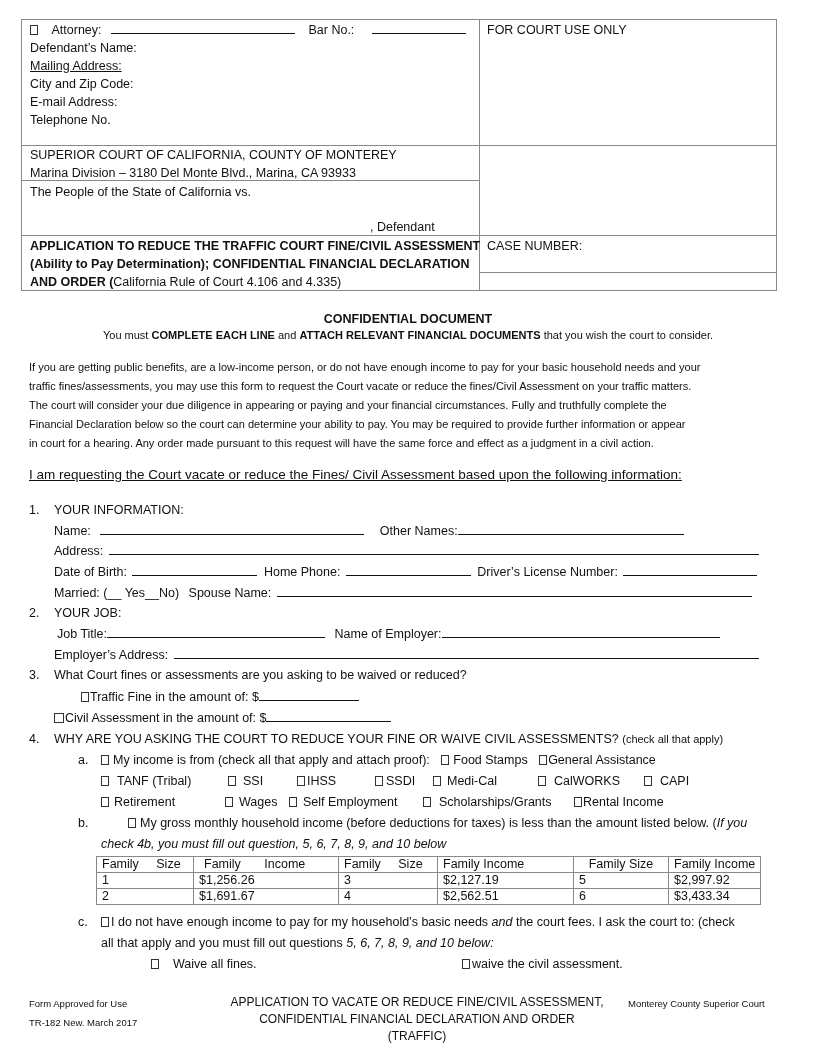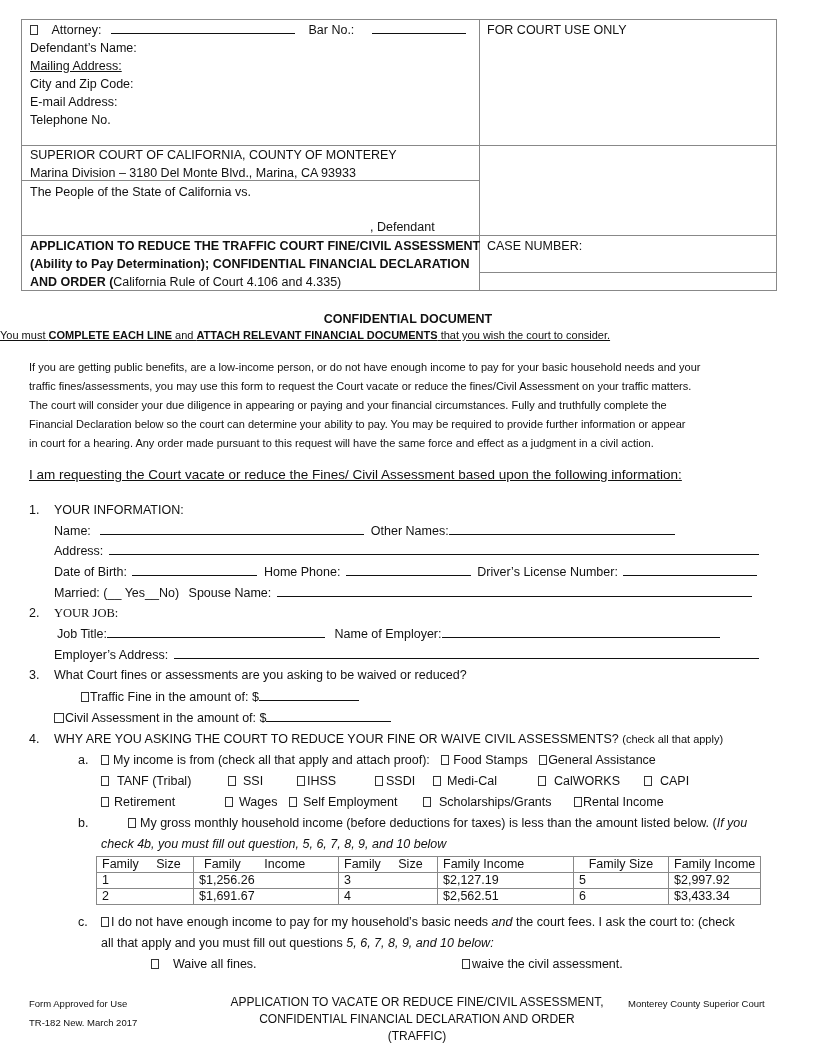--- a/index.html
+++ b/index.html
@@ -51,59 +51,59 @@
   <div class="abs t" style="left:370px;top:218px;">, Defendant</div>
 
   <div class="abs t b" style="left:30px;top:237px;">APPLICATION TO REDUCE THE TRAFFIC COURT FINE/CIVIL ASSESSMENT</div>
   <div class="abs t b" style="left:30px;top:255px;">(Ability to Pay Determination); CONFIDENTIAL FINANCIAL DECLARATION</div>
   <div class="abs t" style="left:30px;top:273px;"><span class="b">AND ORDER (</span><span>California Rule of Court 4.106 and 4.335)</span></div>
 
   <div class="abs t" style="left:487px;top:237px;">CASE NUMBER:</div>
 </div>
 
 <div class="abs t b" style="left:0;width:816px;text-align:center;top:310px;">CONFIDENTIAL DOCUMENT</div>
-<div class="abs small" style="left:0;width:816px;text-align:left;top:326px;white-space:nowrap;text-decoration:underline;">
+<div class="abs small" style="left:0;width:816px;text-align:center;top:326px;white-space:nowrap;">
   <span>You must </span><span class="b">COMPLETE EACH LINE</span><span> and </span><span class="b">ATTACH RELEVANT FINANCIAL DOCUMENTS</span><span> that you wish the court to consider.</span>
 </div>
 <div class="abs small" style="left:29px;top:358px;">
   <div style="white-space:nowrap">If you are getting public benefits, are a low-income person, or do not have enough income to pay for your basic household needs and your</div>
   <div style="white-space:nowrap">traffic fines/assessments, you may use this form to request the Court vacate or reduce the fines/Civil Assessment on your traffic matters.</div>
   <div style="white-space:nowrap">The court will consider your due diligence in appearing or paying and your financial circumstances.  Fully and truthfully complete the</div>
   <div style="white-space:nowrap">Financial Declaration below so the court can determine your ability to pay.   You may be required to provide further information or appear</div>
   <div style="white-space:nowrap">in court for a hearing.  Any order made pursuant to this request will have the same force and effect as a judgment in a civil action.</div>
 </div>
 <div class="abs t" style="left:29px;top:466px;font-size:13.5px;text-decoration:underline;">I am requesting the Court vacate or reduce the Fines/ Civil Assessment based upon the following information:</div>
 
 <div class="abs t" style="left:29px;top:501px;">1.</div>
 <div class="abs t" style="left:54px;top:501px;">YOUR INFORMATION:</div>
 <div class="abs t" style="left:54px;top:522px;">
   <span>Name:</span>
   <span class="u" style="width:264px;margin-left:6px"></span>
-  <span style="margin-left:3px">Other Names:</span><span class="u" style="width:226px"></span>
+  <span style="margin-left:12px">Other Names:</span><span class="u" style="width:226px"></span>
 </div>
 <div class="abs t" style="left:54px;top:542px;">
   <span>Address:</span>
   <span class="u" style="width:650px;margin-left:2px"></span>
 </div>
 <div class="abs t" style="left:54px;top:563px;">
   <span>Date of Birth:</span>
   <span class="u" style="width:125px;margin-left:2px"></span>
   <span style="margin-left:3px">Home Phone:</span>
   <span class="u" style="width:125px;margin-left:2px"></span>
   <span style="margin-left:3px">Driver’s License Number:</span>
   <span class="u" style="width:134px;margin-left:2px"></span>
 </div>
 <div class="abs t" style="left:54px;top:584px;">
   <span>Married: (__ Yes__No)</span>
   <span style="margin-left:6px">Spouse Name:</span>
   <span class="u" style="width:475px;margin-left:2px"></span>
 </div>
 
 <div class="abs t" style="left:29px;top:604px;">2.</div>
-<div class="abs t" style="left:54px;top:604px;font-family:Liberation Serif, serif;">YOUR JOB:</div>
+<div class="abs t" style="left:54px;top:604px;">YOUR JOB:</div>
 <div class="abs t" style="left:57px;top:625px;">
   <span>Job Title:</span><span class="u" style="width:218px"></span>
   <span style="margin-left:6px">Name of Employer:</span><span class="u" style="width:278px"></span>
 </div>
 <div class="abs t" style="left:54px;top:646px;">
   <span>Employer’s Address:</span>
   <span class="u" style="width:585px;margin-left:2px"></span>
 </div>
 
 <div class="abs t" style="left:29px;top:666px;">3.</div>

